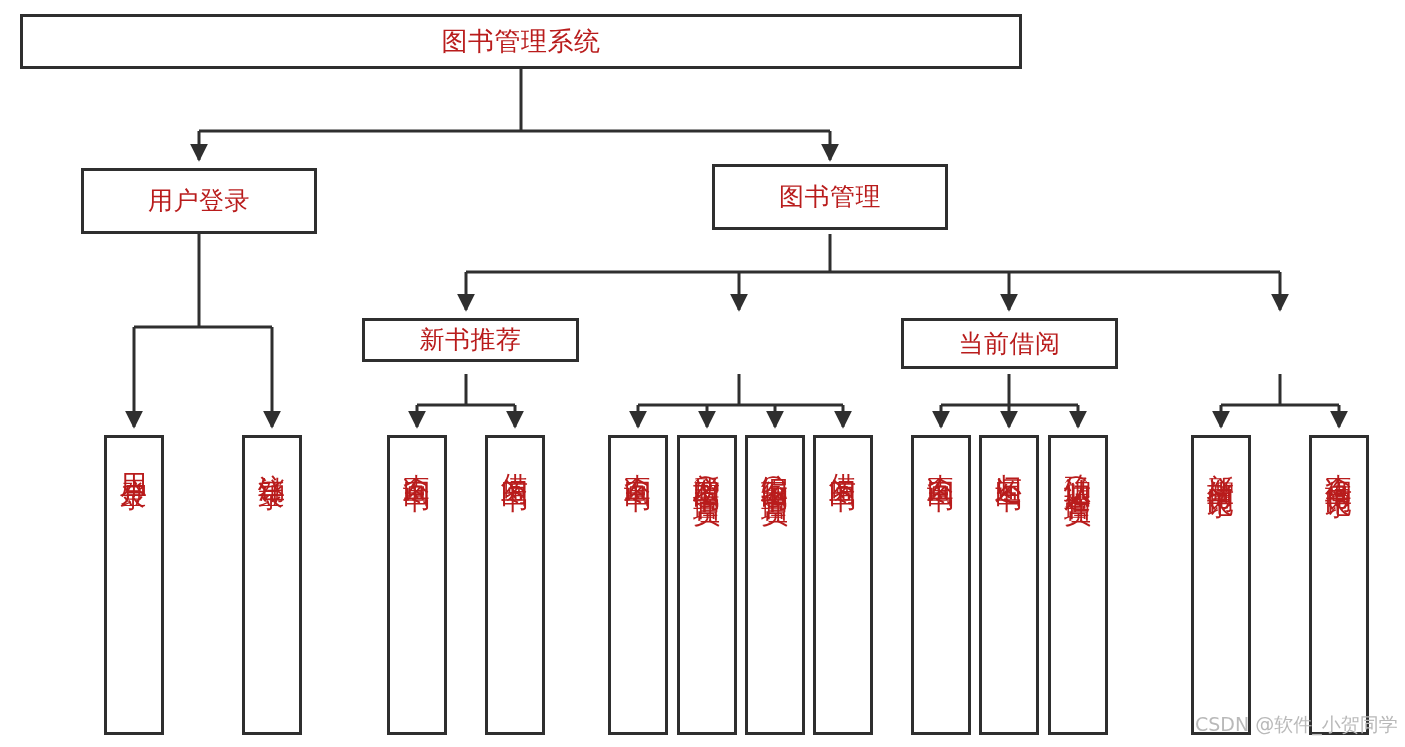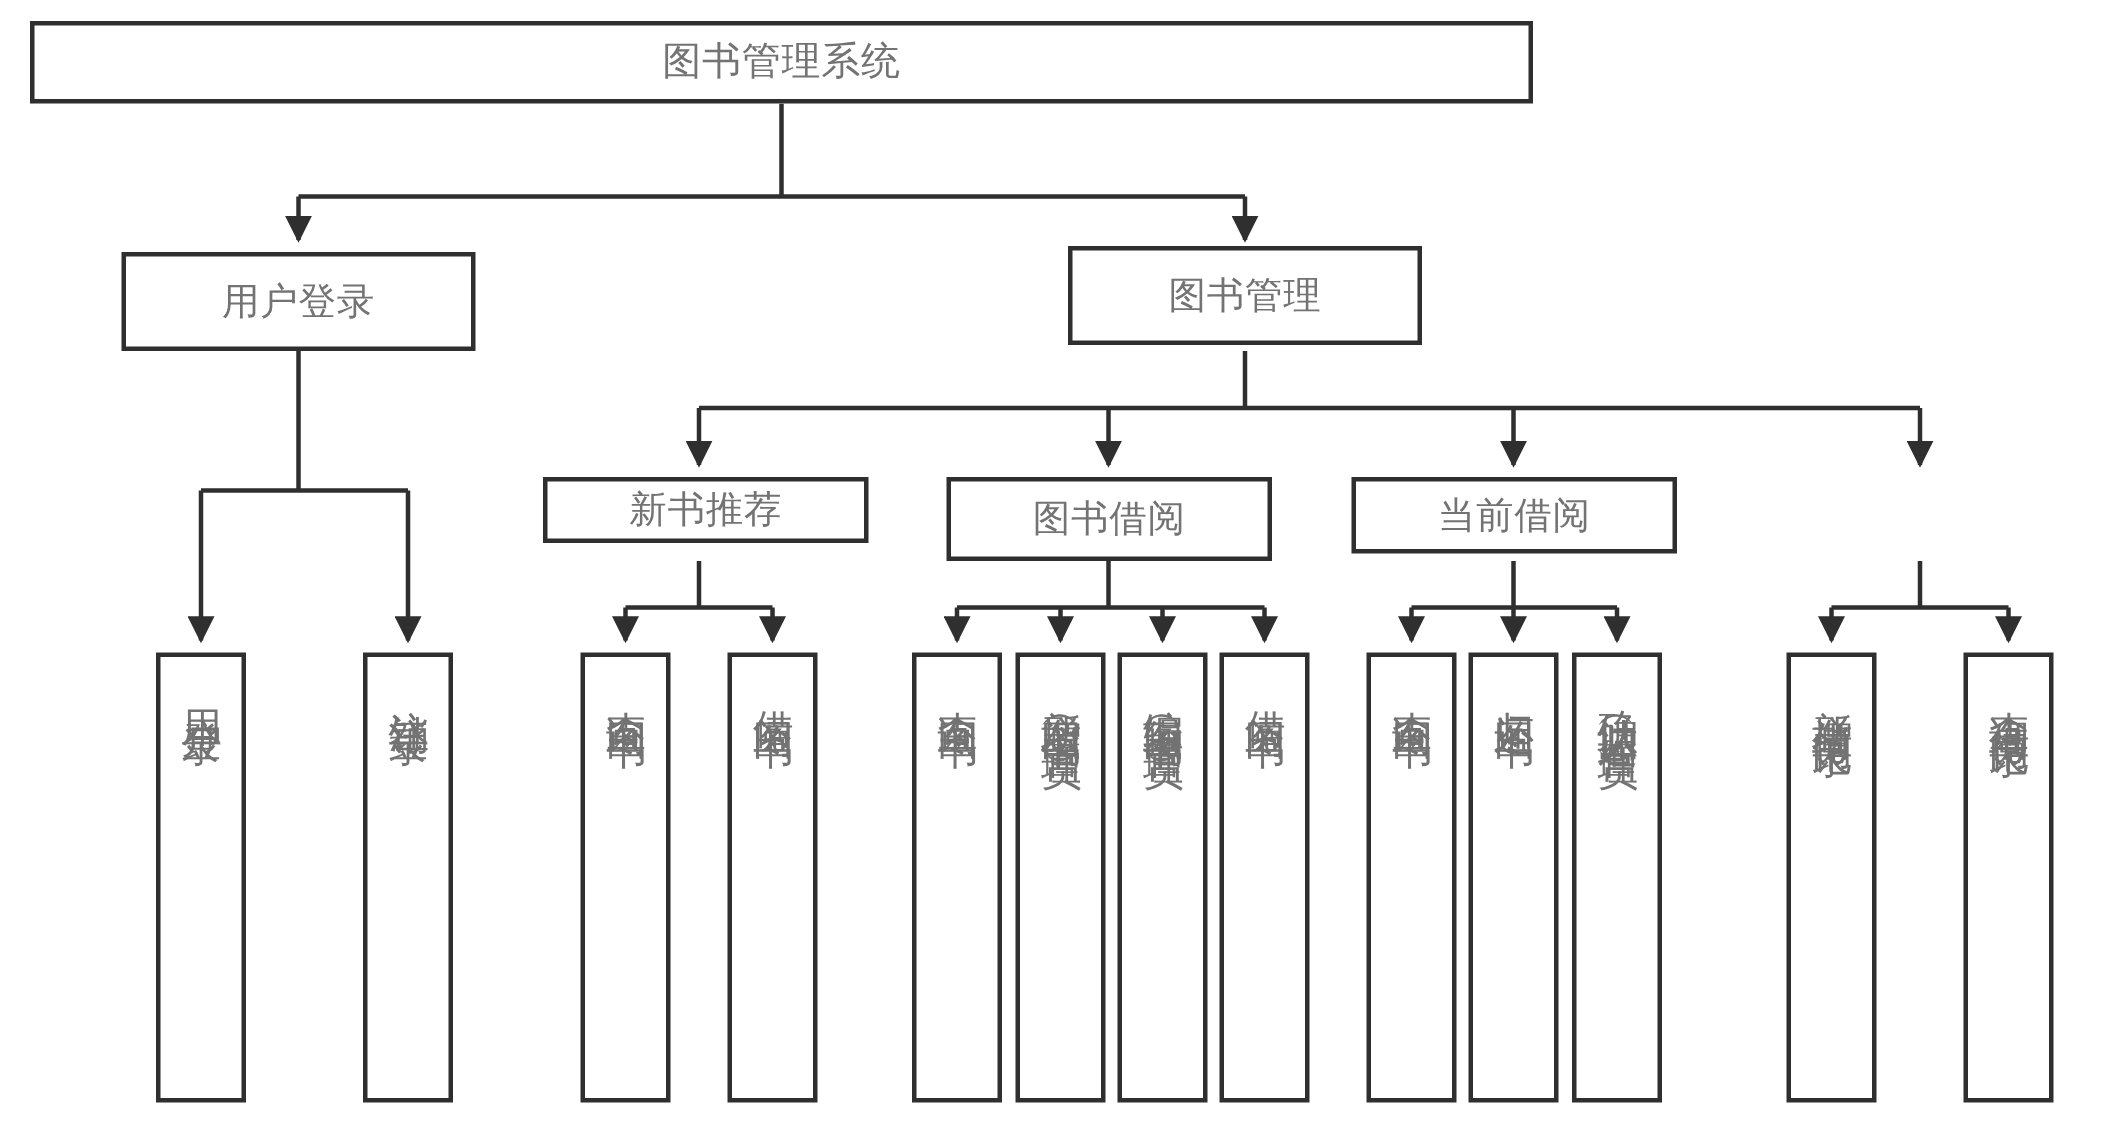--- a/index.html
+++ b/index.html
@@ -29,21 +29,21 @@
     display:flex;
     align-items:center;
     justify-content:center;
     z-index:2;
   }
   .node .label{
     display:block;
     white-space:nowrap;
     line-height:1.12;
     letter-spacing:0.5px;
-    color:#737373;
+    color:#b91c1c;
   }
   
   .node.horiz .label{
     writing-mode:horizontal-tb;
     font-size:25px;
   }
   .node.root .label{font-size:26px;}
   
   .node.vert{
     align-items:flex-start;
@@ -129,23 +129,20 @@
   <div class="node horiz" style="left:81px;top:168px;width:236px;height:66px;">
     <span class="label">用户登录</span>
   </div>
   <div class="node horiz" style="left:712px;top:164px;width:236px;height:66px;">
     <span class="label">图书管理</span>
   </div>
 
   <div class="node horiz" style="left:362px;top:318px;width:217px;height:44px;">
     <span class="label">新书推荐</span>
   </div>
-  <div class="node horiz" style="left:631px;top:318px;width:217px;height:56px;">
-    <span class="label">图书借阅</span>
-  </div>
   <div class="node horiz" style="left:901px;top:318px;width:217px;height:51px;">
     <span class="label">当前借阅</span>
   </div>
 
   <div class="node vert" style="left:104px;top:435px;width:60px;height:300px;">
     <span class="label">用户登录</span>
   </div>
   <div class="node vert" style="left:242px;top:435px;width:60px;height:300px;">
     <span class="label">注销登录</span>
   </div>
@@ -180,14 +177,15 @@
     <span class="label">确认归还（管理员）</span>
   </div>
 
   <div class="node vert" style="left:1191px;top:435px;width:60px;height:300px;">
     <span class="label">新增借阅记录</span>
   </div>
   <div class="node vert" style="left:1309px;top:435px;width:60px;height:300px;">
     <span class="label">查询借阅记录</span>
   </div>
 
+  <div class="watermark">CSDN @软件_小贺同学</div>
 
 </div>
 
 </body></html>

